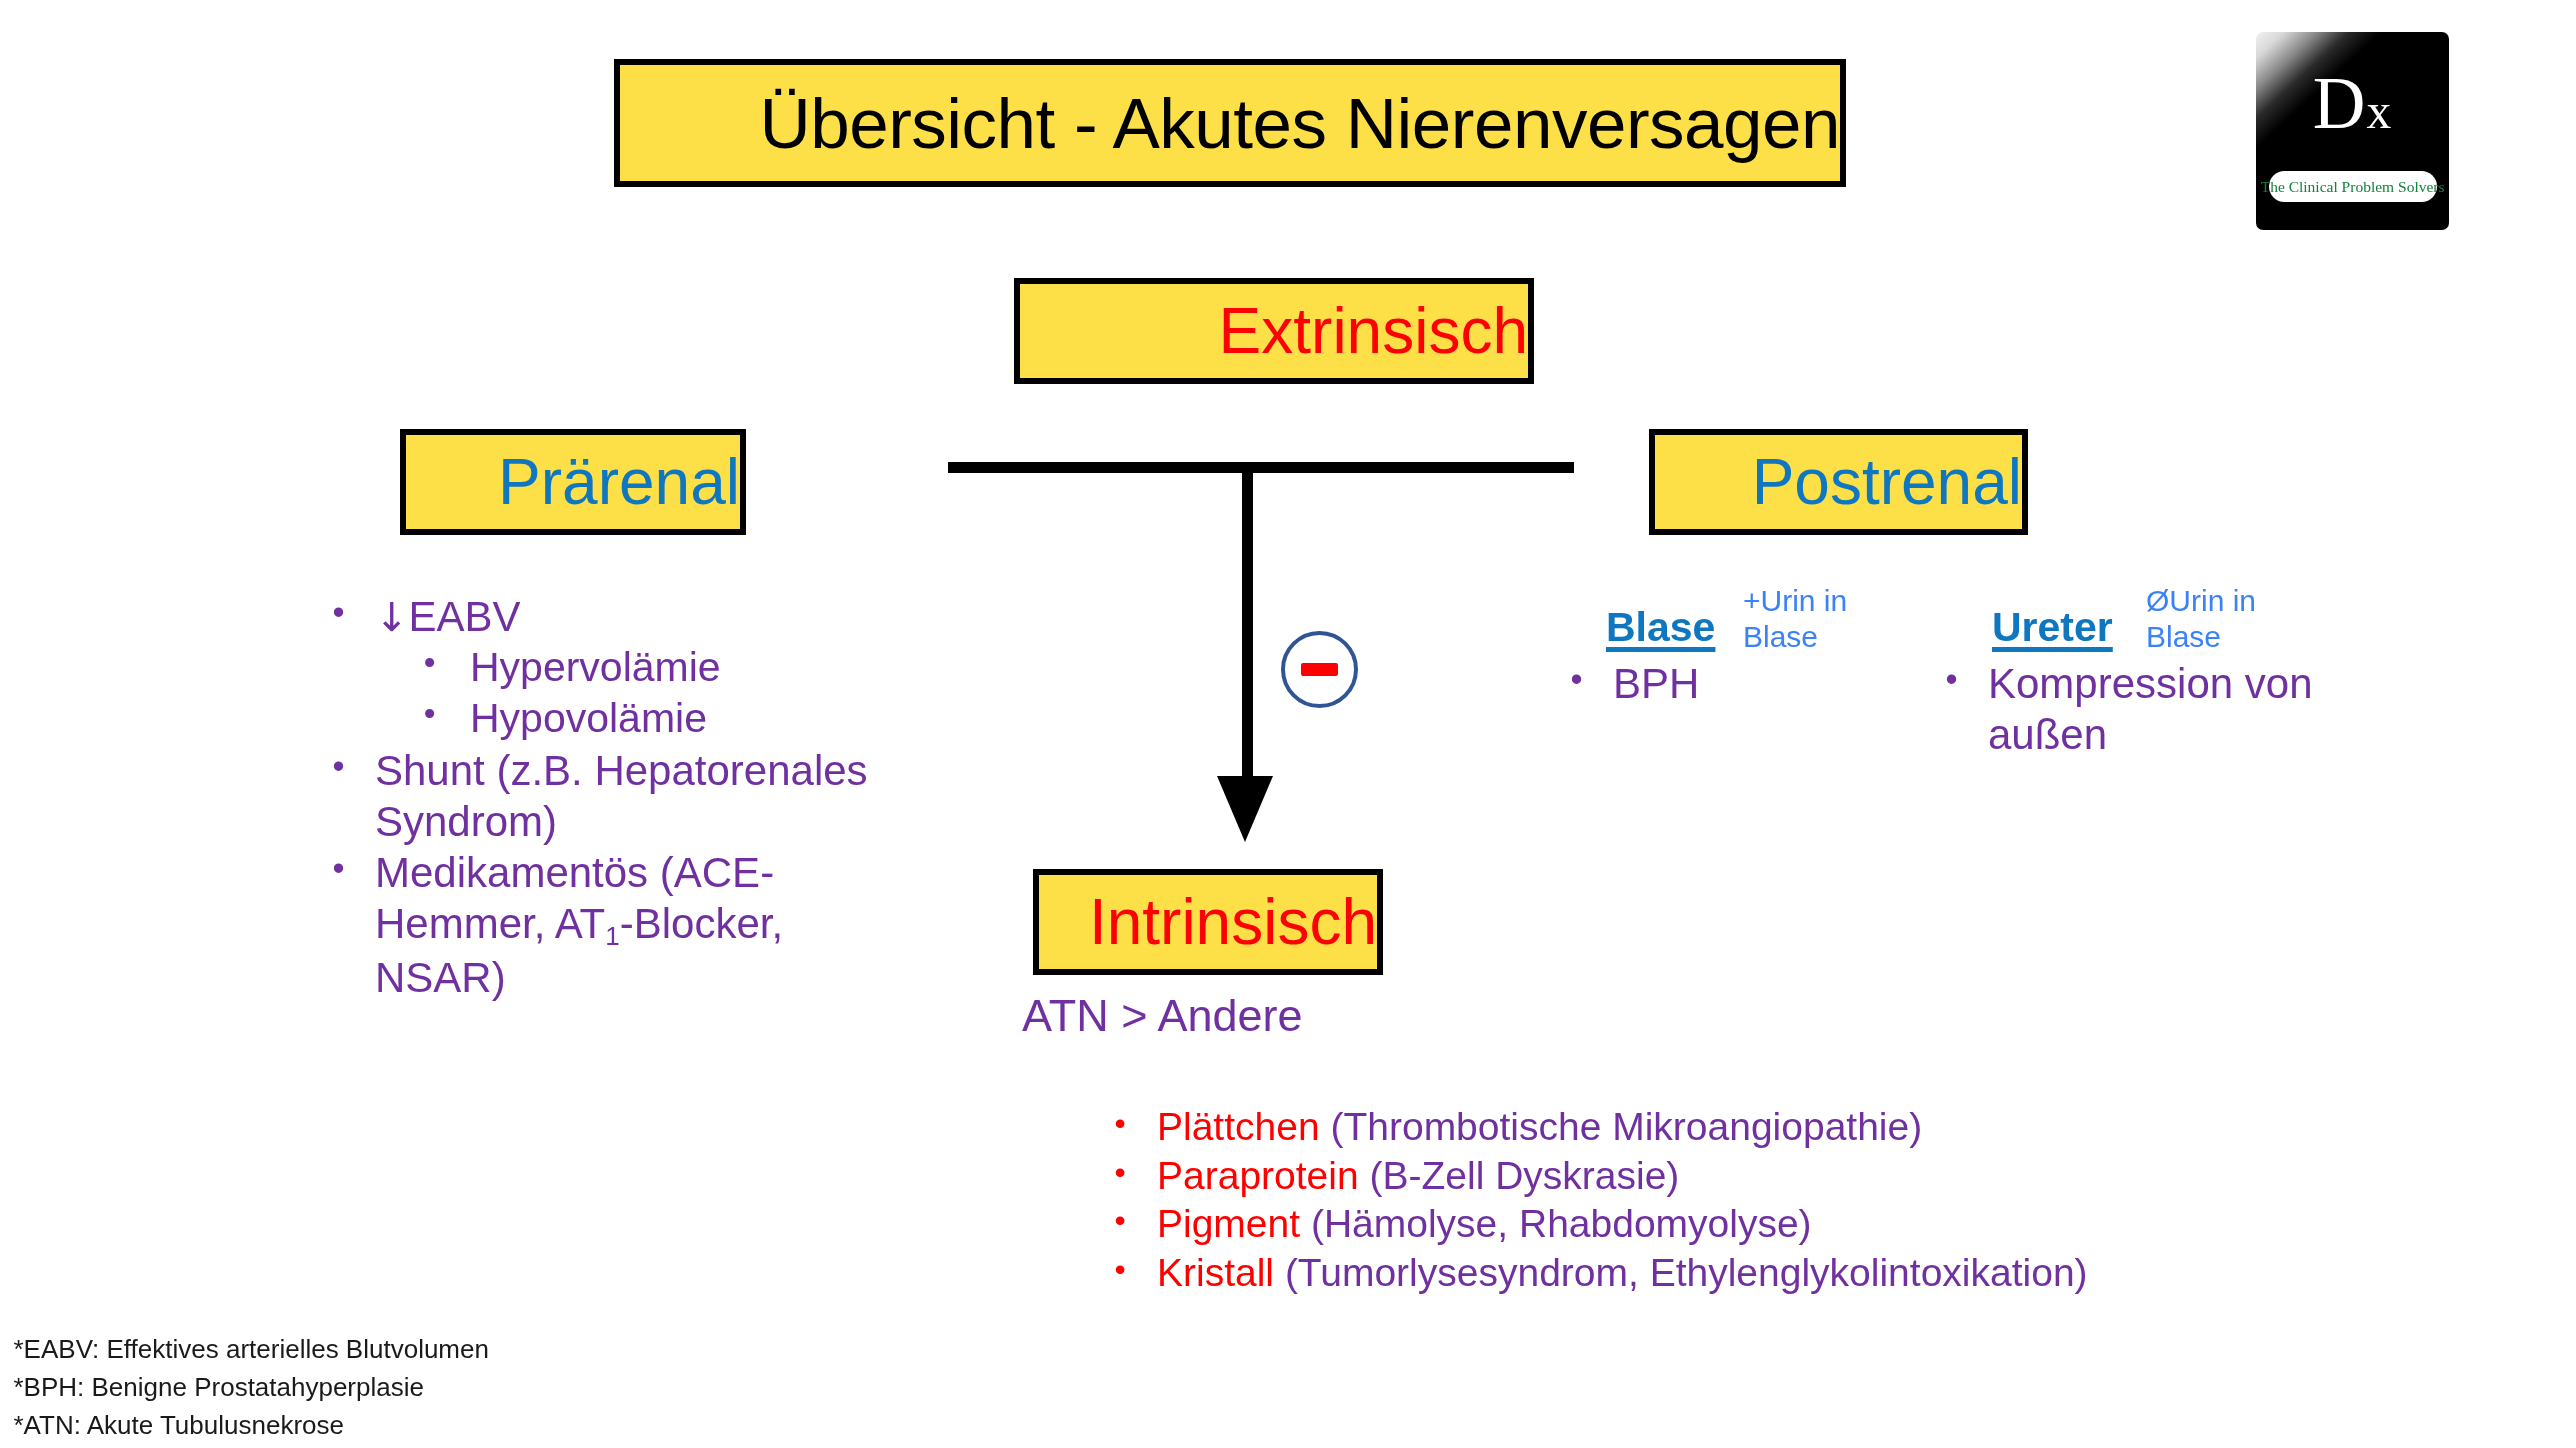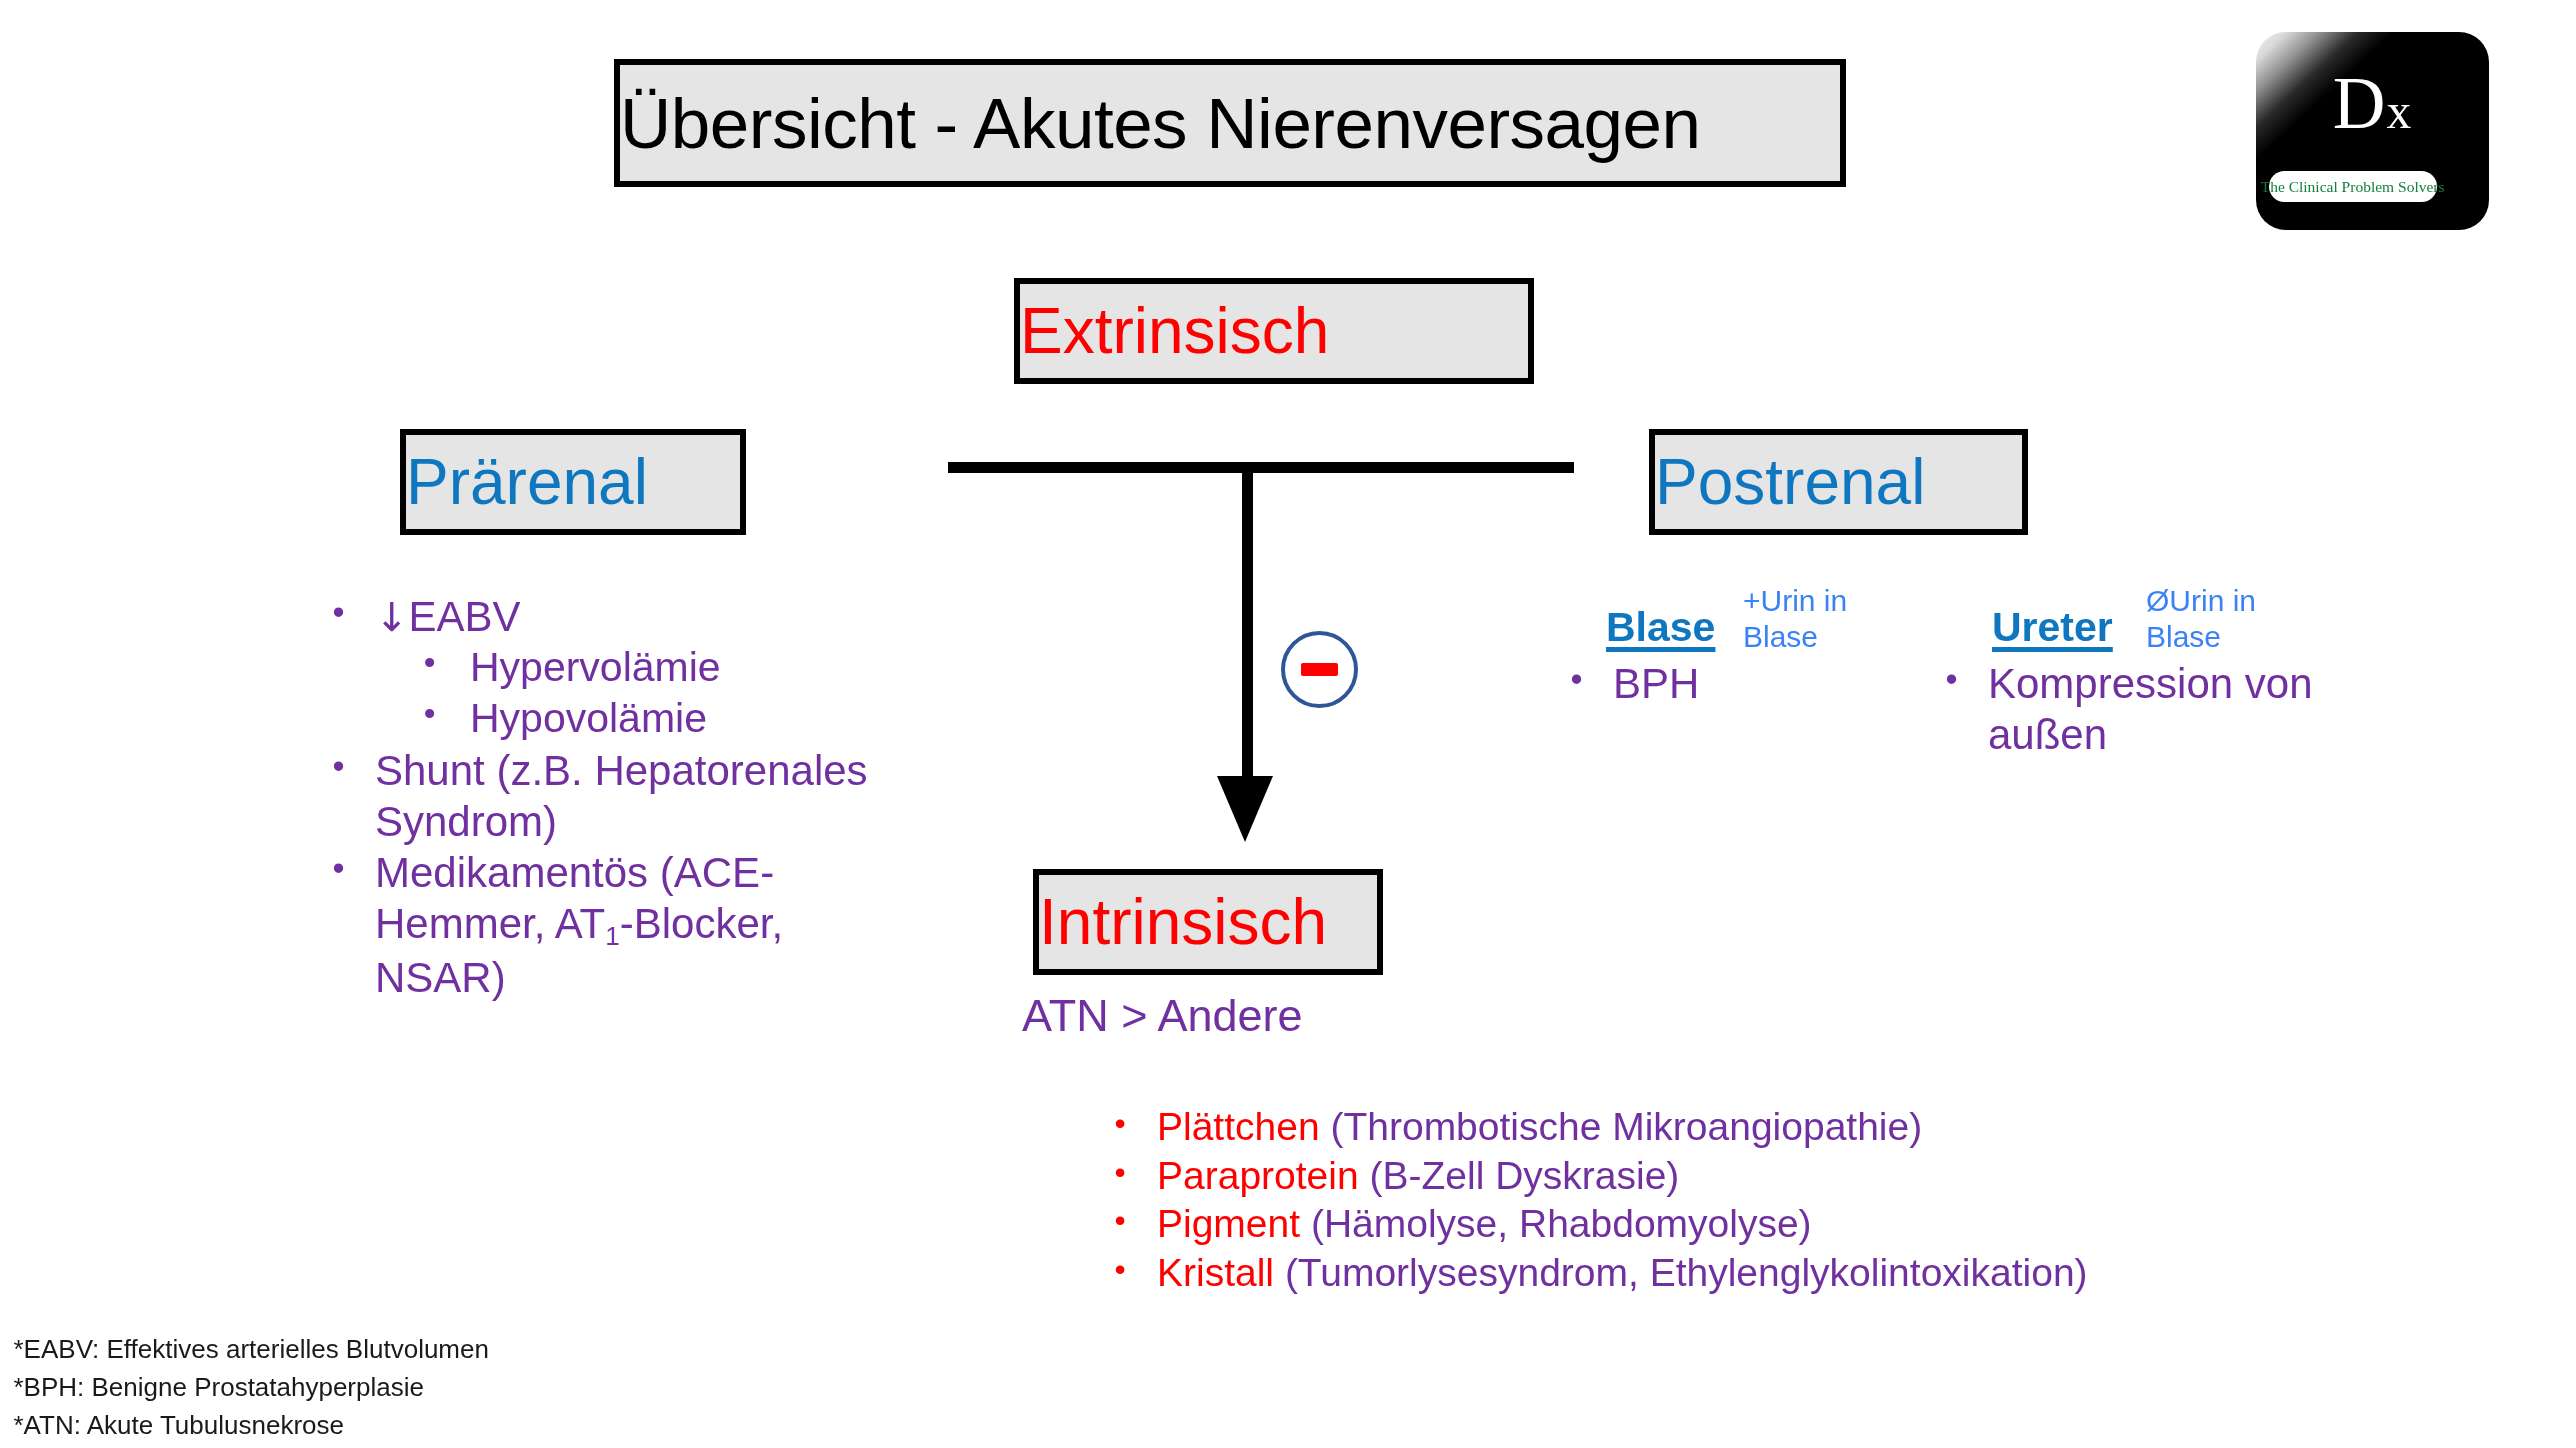--- a/index.html
+++ b/index.html
@@ -18,24 +18,24 @@
     height: 1449px;
     background: #ffffff;
     overflow: hidden;
   }
 
   
   .boxed {
     position: absolute;
     box-sizing: border-box;
     border: 6.8px solid #000000;
-    background: #e5e5e5;
+    background: #fde047;
     display: flex;
     align-items: center;
-    justify-content: flex-start;
+    justify-content: flex-end;
     line-height: 1;
     white-space: nowrap;
   }
 
   
   #title-box {
     left: 614px;
     top: 59px;
     width: 1232px;
     height: 128px;
@@ -262,25 +262,24 @@
   }
   #footnotes div { white-space: nowrap; }
 
   
   #logo {
     position: absolute;
     left: 2256px;
     top: 32px;
     width: 193px;
     height: 198px;
-    border-radius: 30px;
+    border-radius: 7px;
     background:
       linear-gradient(137deg, #f2f2f2 0%, #d8d8d8 7%, #8a8a8a 15%, #2a2a2a 23%, #000000 31%, #000000 100%);
     overflow: hidden;
-    padding-left: 40px;
   }
   #logo-dx {
     position: absolute;
     left: 0;
     top: 35px;
     width: 100%;
     text-align: center;
     color: #ffffff;
     font-family: "Liberation Serif", serif;
     font-size: 73px;

